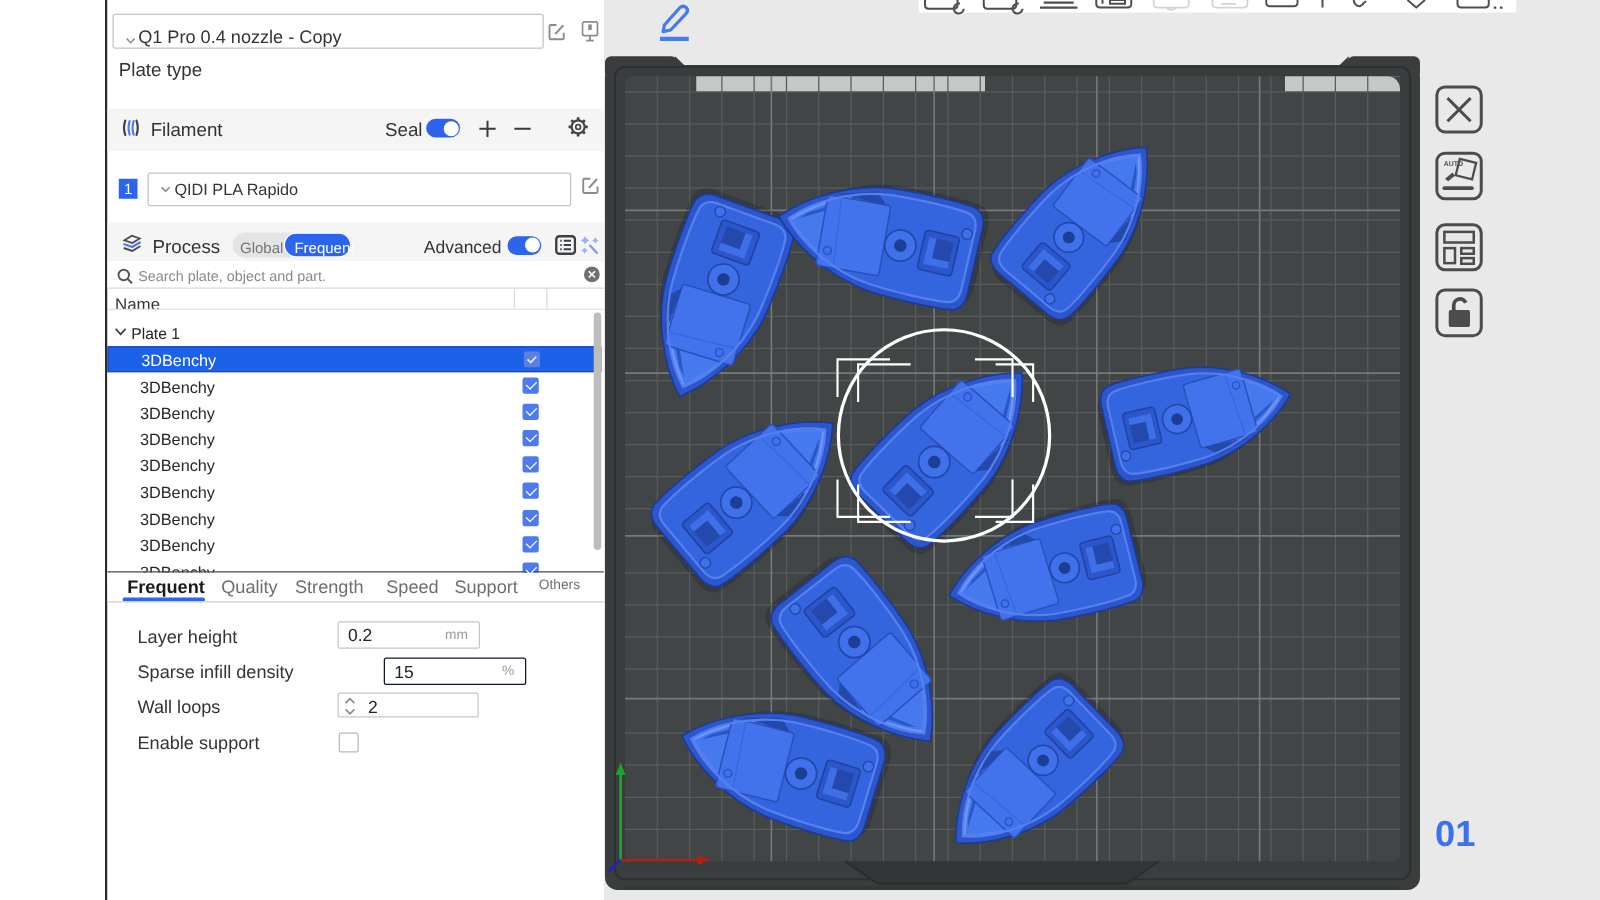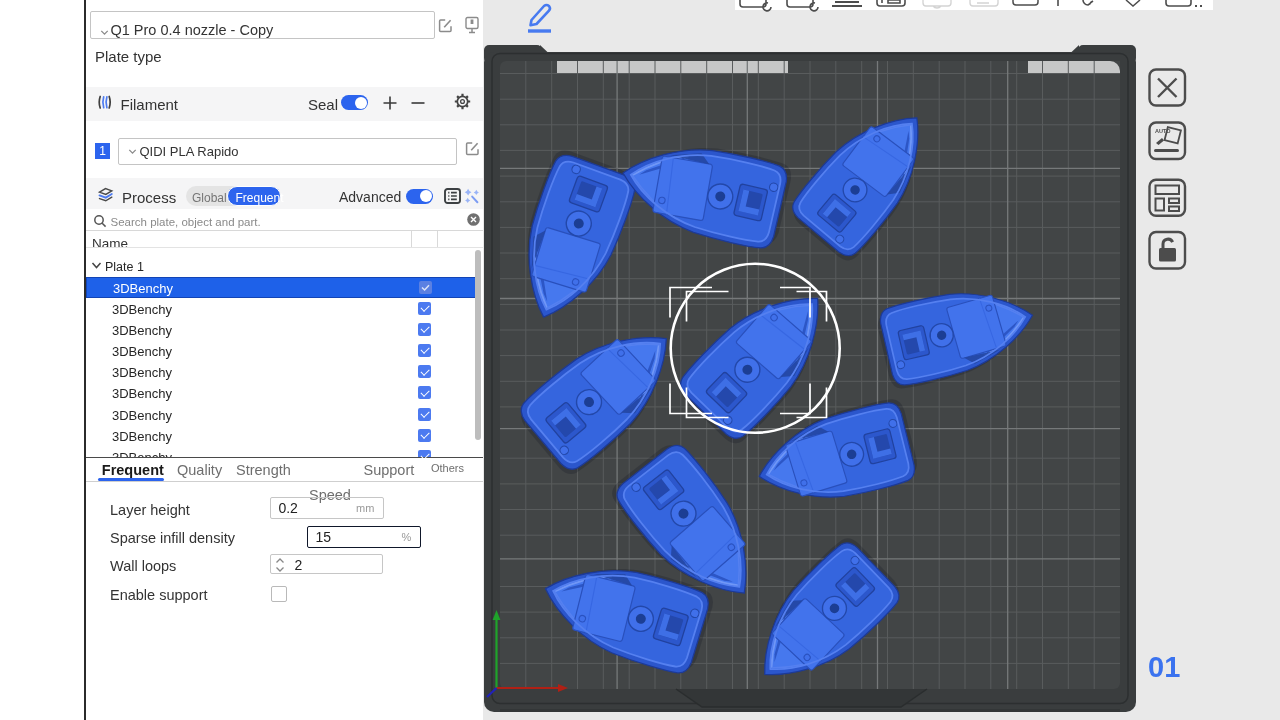--- a/index.html
+++ b/index.html
@@ -168,21 +168,21 @@
   <div class="row abs" style="top:446.4px">
       <i></i>
     </div>
   <div class="abs" style="left:389px;top:250px;width:5.5px;height:190px;border-radius:3px;background:#bdbdbd;"></div>
   <div class="abs" style="left:0;top:457.8px;width:397px;height:23px;background:#fff;"></div>
 
   <div class="abs" style="left:0;top:456.5px;width:397px;height:1.5px;background:#4a4a4a;"></div>
   <div class="abs" style="left:15.8px;top:462px;font-size:14.5px;font-weight:bold;color:#1a1a1a;">Frequent</div>
   <div class="abs" style="left:91px;top:462px;font-size:14.5px;color:#6e6e6e;">Quality</div>
   <div class="abs" style="left:150px;top:462px;font-size:14.5px;color:#6e6e6e;">Strength</div>
-  <div class="abs" style="left:223px;top:462px;font-size:14.5px;color:#6e6e6e;margin-top:25px;">Speed</div>
+  <div class="abs" style="left:223px;top:462px;font-size:14.5px;color:#6e6e6e;">Speed</div>
   <div class="abs" style="left:277.5px;top:462px;font-size:14.5px;color:#6e6e6e;">Support</div>
   <div class="abs" style="left:345px;top:462px;font-size:11px;color:#6e6e6e;">Others</div>
   <div class="abs" style="left:12px;top:477.5px;width:66px;height:3.5px;border-radius:2px;background:#2c64ee;"></div>
   <div class="abs" style="left:0;top:481px;width:397px;height:1px;background:#cfcfcf;"></div>
 
   <div class="lbl" style="left:24px;top:501.5px;font-size:14.5px;">Layer height</div>
   <div class="abs" style="left:184.4px;top:497px;width:105px;height:20px;border:1px solid #c6c6c6;border-radius:2px;font-size:14px;color:#222;padding-left:7px;line-height:20px;">0.2<span style="position:absolute;right:9px;top:0;font-size:11px;color:#9a9a9a;">mm</span></div>
   <div class="lbl" style="left:24px;top:530px;font-size:14.5px;">Sparse infill density</div>
   <div class="abs" style="left:184.4px;top:525.5px;width:105px;height:20px;border:1px solid #0f172a;border-radius:2px;font-size:14px;color:#222;padding-left:7px;line-height:20px;margin-left:37px;">15<span style="position:absolute;right:9px;top:0;font-size:11px;color:#9a9a9a;">%</span></div>
   <div class="lbl" style="left:24px;top:558px;font-size:14.5px;">Wall loops</div>

